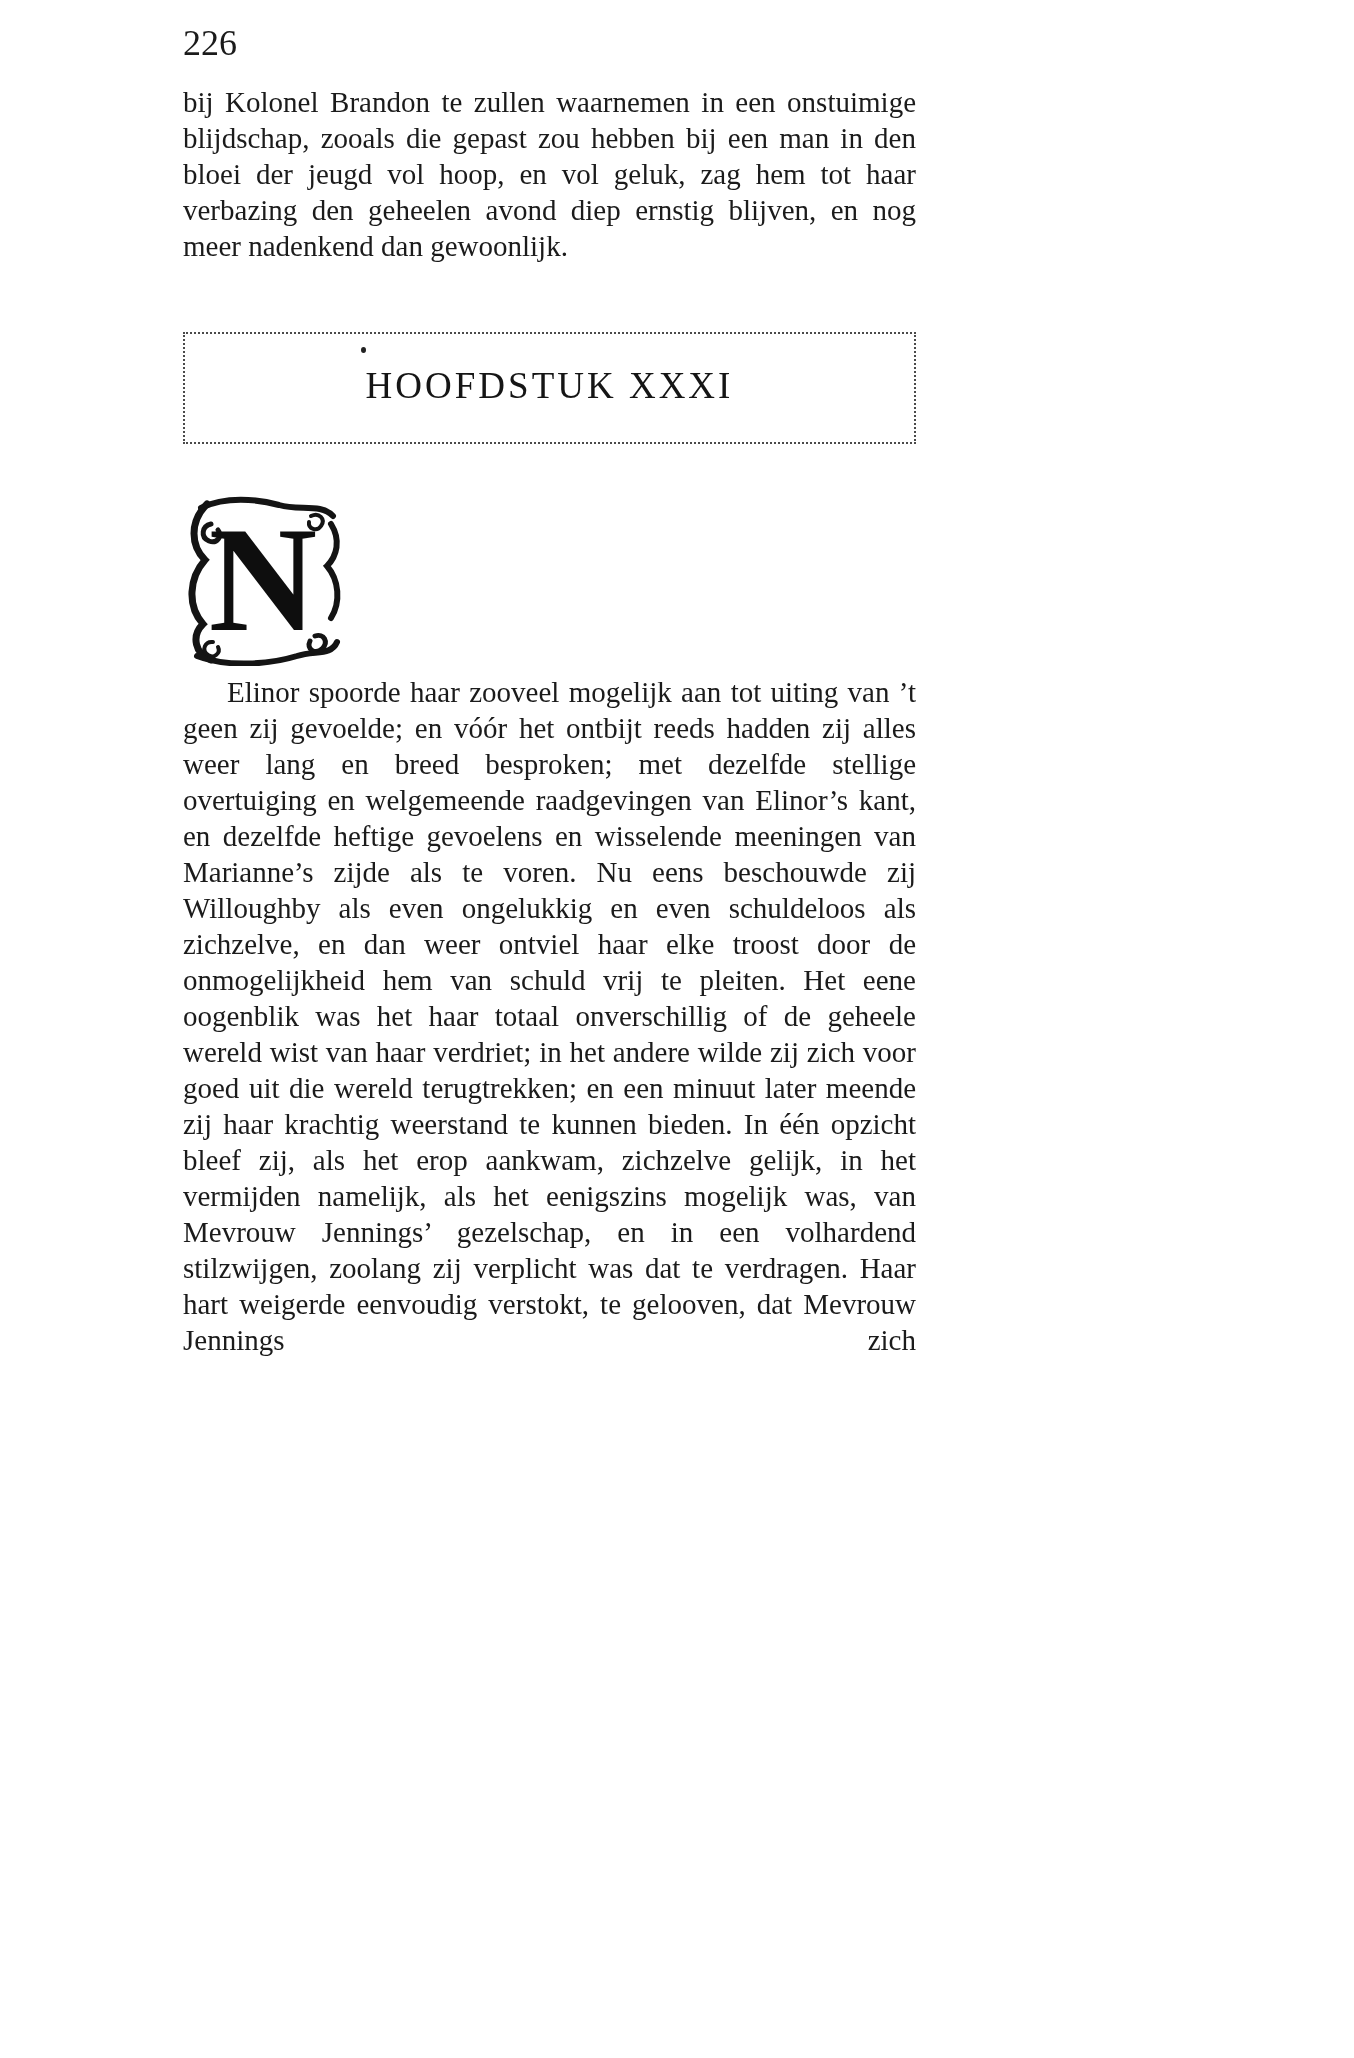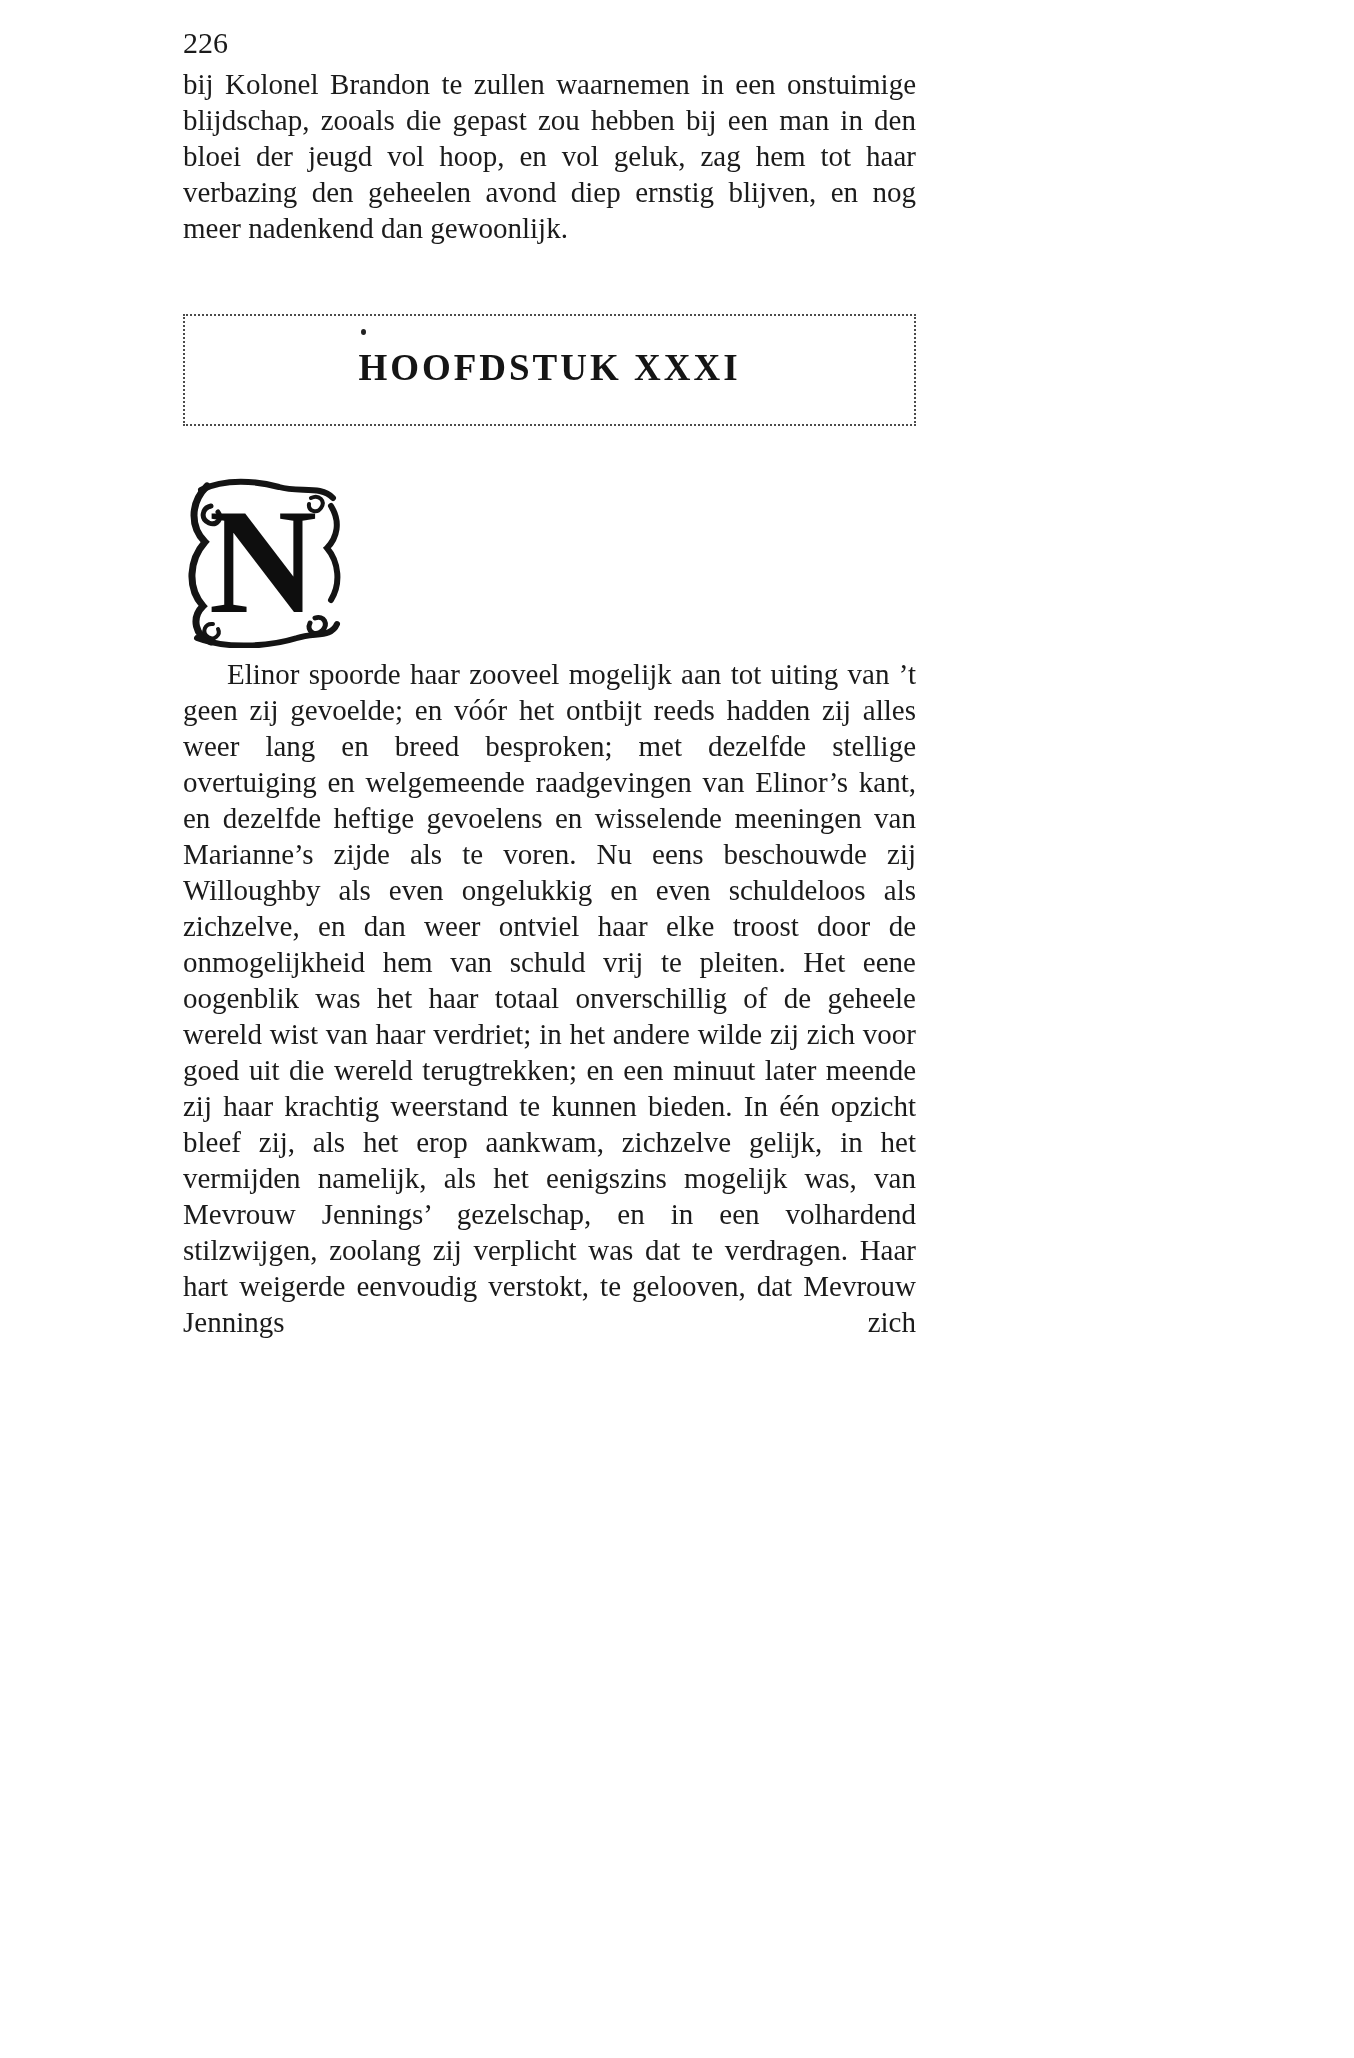--- a/index.html
+++ b/index.html
@@ -13,38 +13,37 @@
     color: #1b1b1b;
     overflow: hidden;
   }
   .content {
     position: absolute;
     left: 183px;
     top: 26px;
     width: 733px;
   }
   .page-number {
-    font-size: 30px;
+    font-size: 36px;
     line-height: 34px;
-    margin-bottom: 6px;
+    margin-bottom: 24px;
   }
   p.body {
     font-size: 29px;
     line-height: 36px;
     text-align: justify;
   }
   p.continuation { margin-bottom: 8px; }
   .chapter-box {
     position: relative;
     margin-top: 68px;
     margin-bottom: 46px;
     border: 2px dotted #4a4a4a;
     padding: 32px 10px 36px 10px;
     text-align: center;
-    font-weight: bold;
   }
   .chapter-heading {
     font-size: 37px;
     letter-spacing: 3px;
     line-height: 40px;
     color: #151515;
   }
   .speck {
     position: absolute;
     left: 176px;

